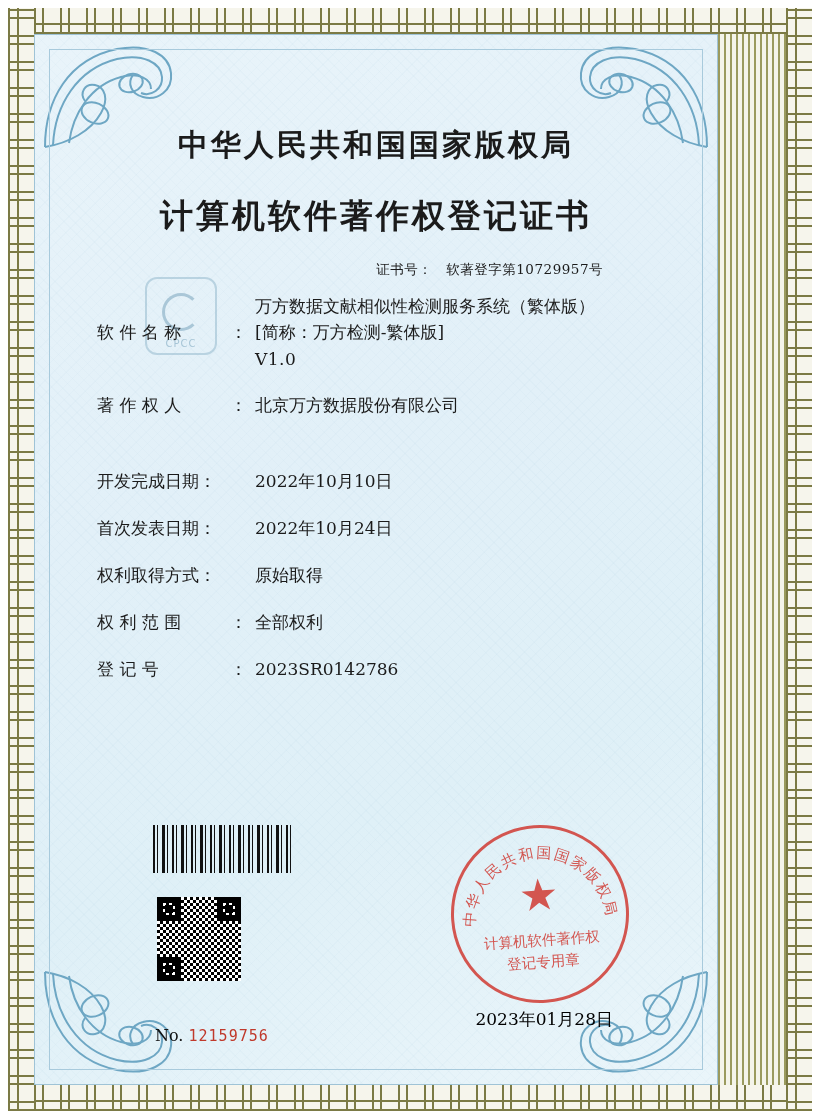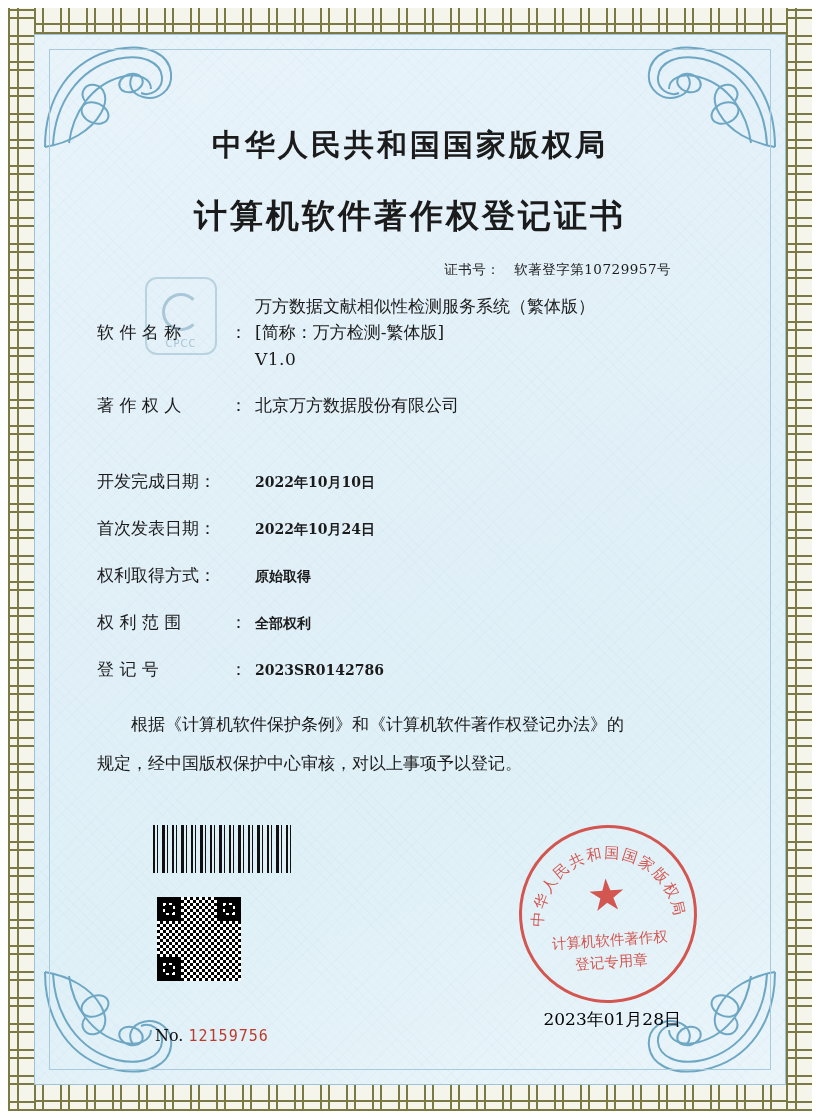--- a/index.html
+++ b/index.html
@@ -62,21 +62,21 @@
   }
   .band-top    { left: 8px;  top: 8px;    width: 804px; height: 26px; }
   .band-bottom { left: 8px;  top: 1085px; width: 804px; height: 26px; }
   .band-left   { left: 8px;  top: 8px;    width: 26px;  height: 1103px; }
   .band-right  { left: 786px;top: 8px;    width: 26px;  height: 1103px; }
 
   
   .inner-frame {
     position: absolute;
     left: 34px; top: 34px;
-    width: 752px; height: 1051px;
+    width: 684px; height: 1051px;
     background: linear-gradient(160deg, #e9f4fa 0%, #e2f0f8 40%, #dff0f7 70%, #eaf5fa 100%);
     box-sizing: border-box;
     border: 1px solid #9fc3d6;
     overflow: hidden;
     padding-left: 12px;
   }
   .inner-frame::after {
     content: "";
     position: absolute;
     left: 14px; top: 14px; right: 14px; bottom: 14px;
@@ -167,21 +167,21 @@
   .val .vnum { font-family: "DejaVu Serif", serif; letter-spacing: .5px; }
 
   .spacer-lg { height: 46px; }
 
   .row2 { display: flex; align-items: baseline; margin-bottom: 24px; }
   .row2 .lbl {
     width: 150px; flex: 0 0 150px;
     font-size: 17px; font-family: "DejaVu Serif", serif;
     display: flex; justify-content: space-between;
   }
-  .row2 .val { font-size: 14px; font-family: "DejaVu Serif", serif; padding-left: 8px; font-weight: bold; }
+  .row2 .val { font-size: 17px; font-family: "DejaVu Serif", serif; padding-left: 8px; }
 
   .para {
     font-size: 17px;
     line-height: 2.3;
     font-family: "DejaVu Serif", serif;
     margin-top: 20px;
   }
   .para .indent { display: inline-block; width: 34px; }
 
   
@@ -433,24 +433,20 @@
         <div class="row2">
           <div class="lbl">
             <span>登 记 号</span>
             <span class="colon">：</span>
           </div>
           <div class="val vnum">2023SR0142786</div>
         </div>
 
       </div>
 
-      <div class="para">
-        <span class="indent"></span><span>根据《计算机软件保护条例》和《计算机软件著作权登记办法》的</span><br>
-        <span>规定，经中国版权保护中心审核，对以上事项予以登记。</span>
-      </div>
 
     </div>
 
     <div class="barcode"></div>
     <div class="qr"></div>
 
     <div class="serial">
       <span>No.</span>
       <span class="num">12159756</span>
     </div>

